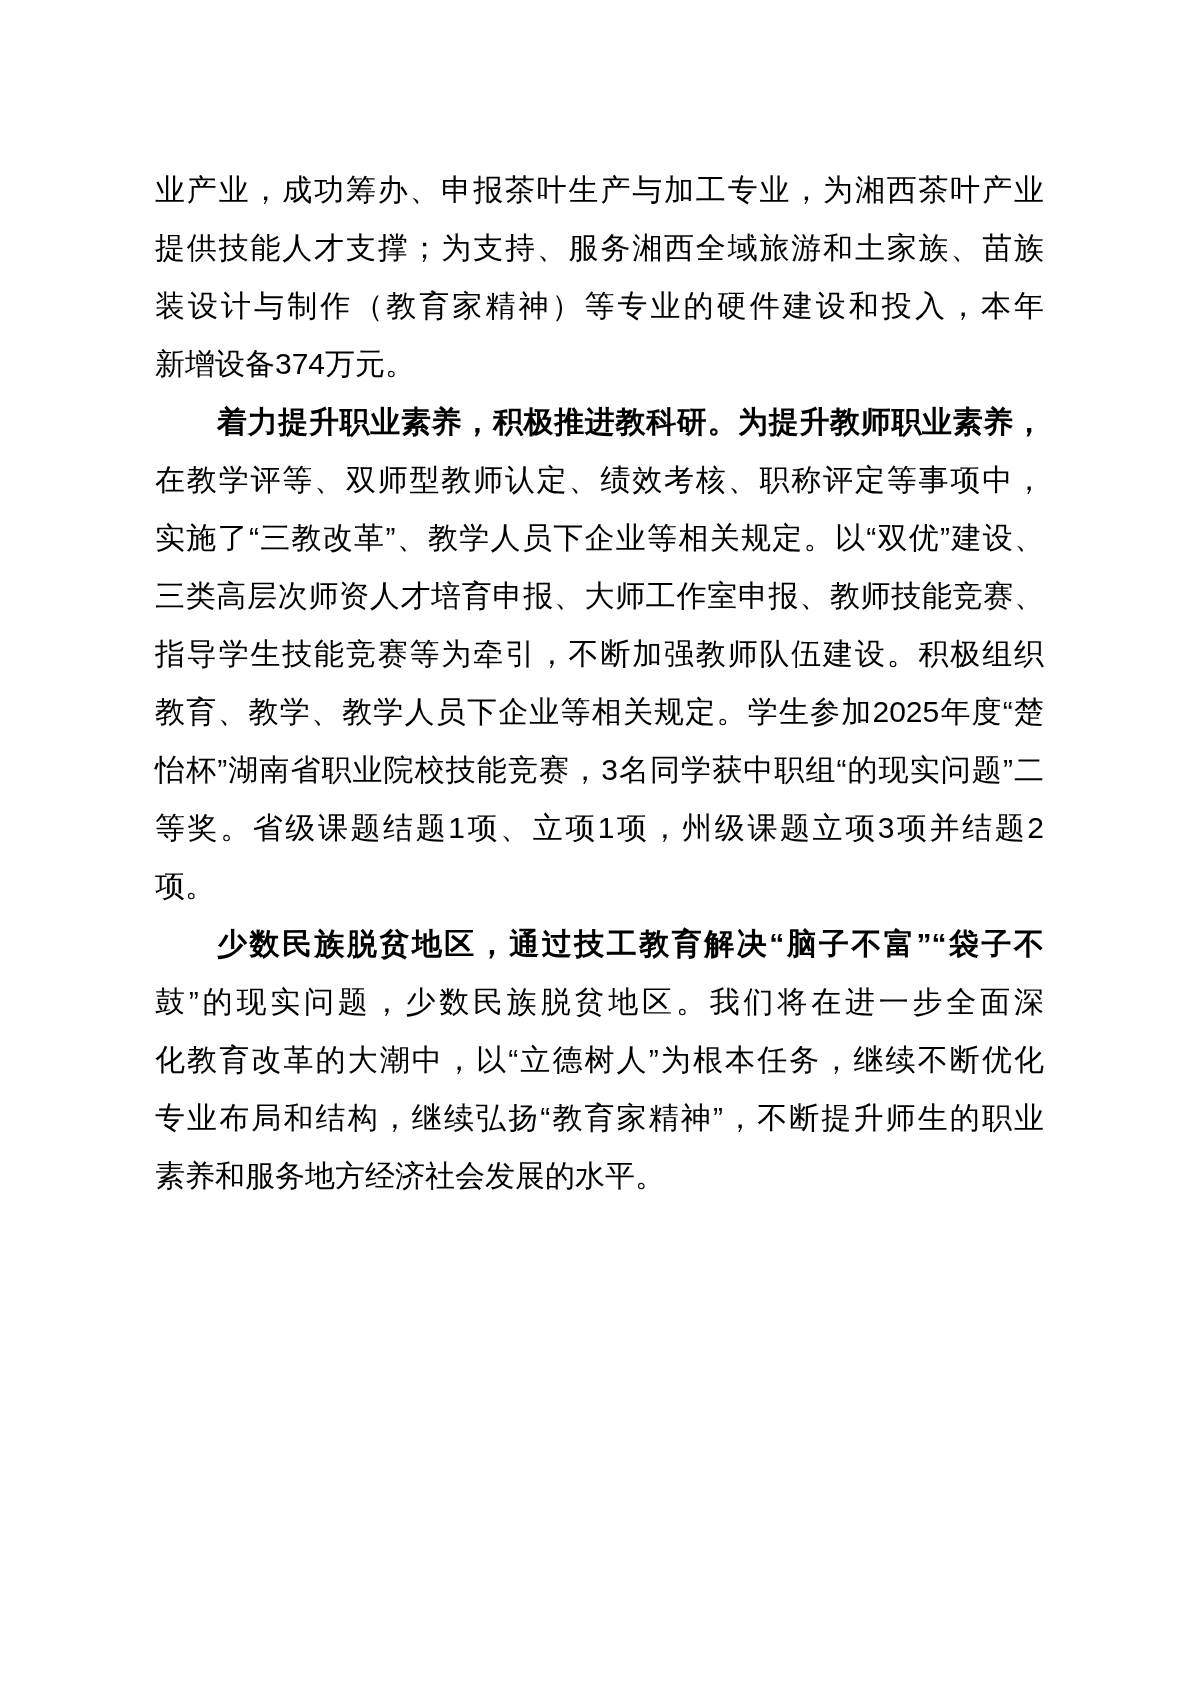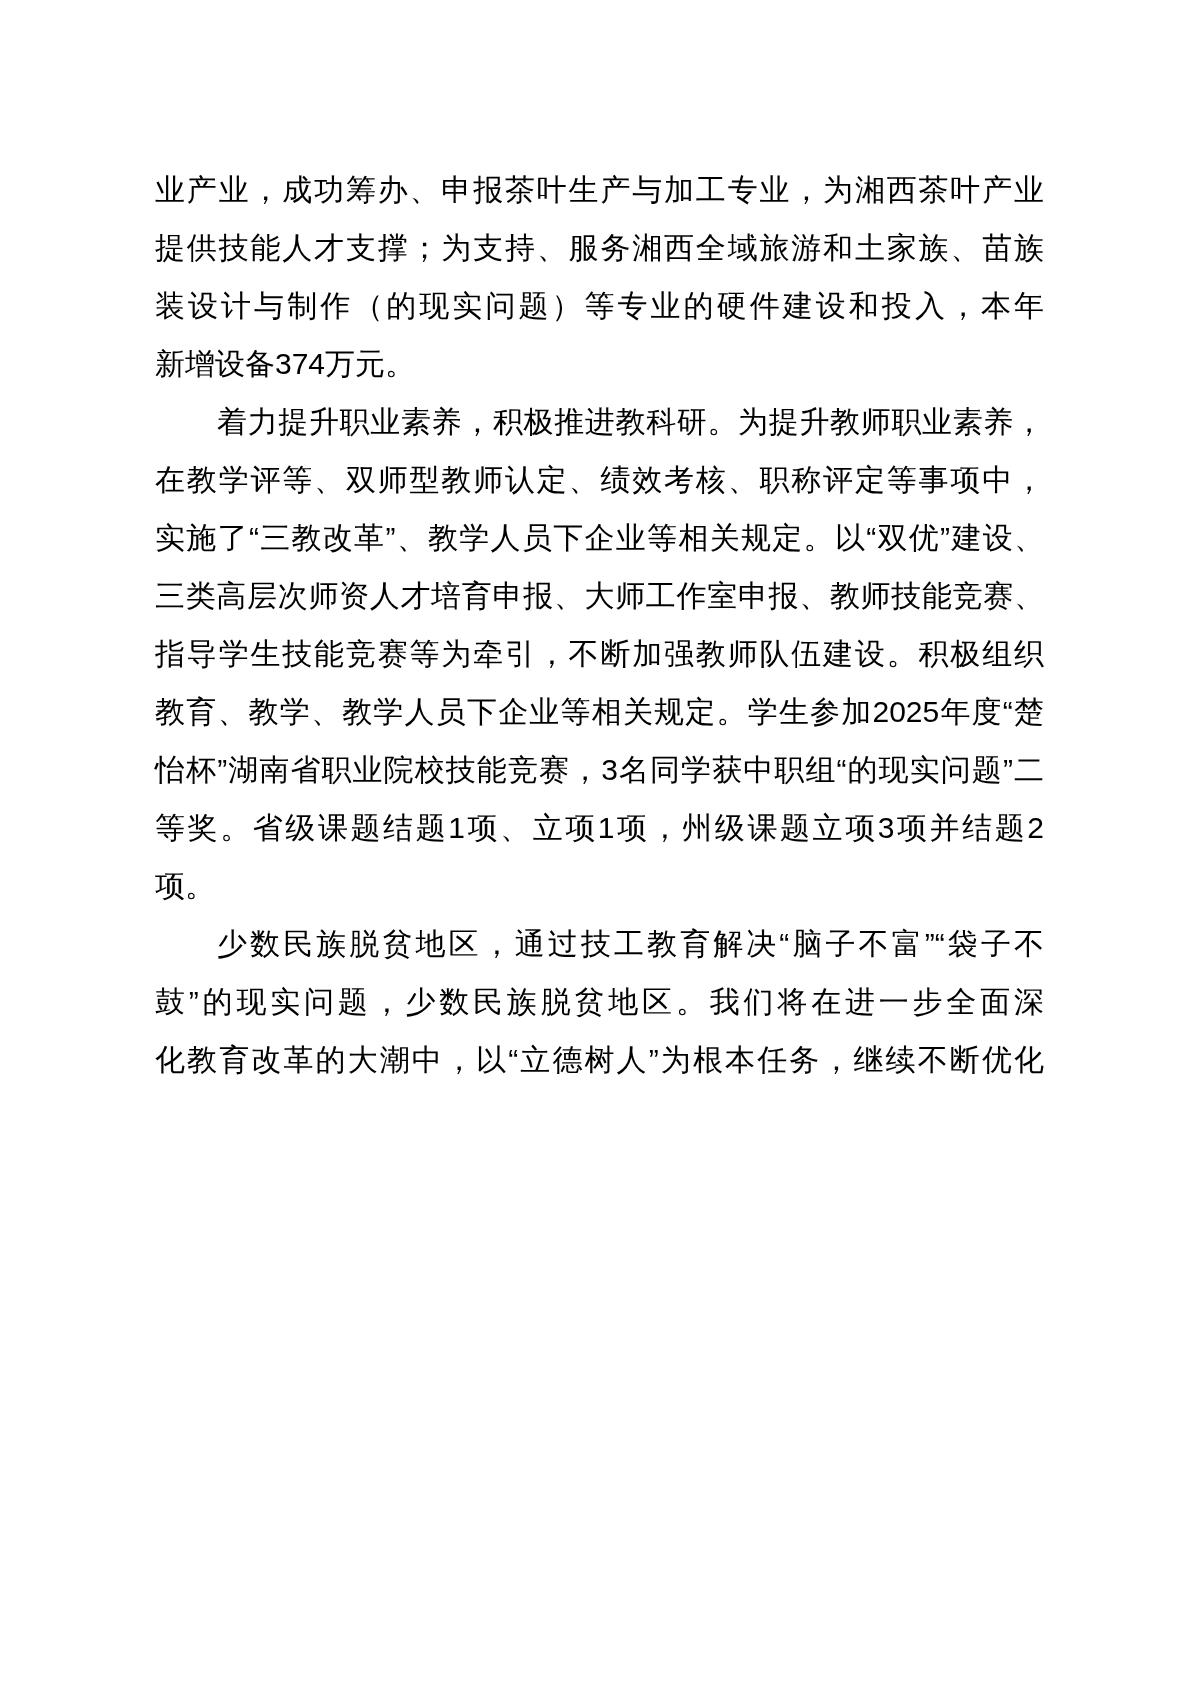--- a/index.html
+++ b/index.html
@@ -36,20 +36,21 @@
     text-justify: inter-character;
     white-space: normal;
     overflow: visible;
   }
   .line.para-end {
     text-align: center;
     text-align-last: left;
   }
   .line.indent {
     text-indent: 62px;
+    font-weight: bold;
   }
   .page-number {
     position: absolute;
     top: 1536px;
     left: 0;
     width: 100%;
     text-align: center;
     font-family: "Liberation Serif", serif;
     font-size: 30px;
     line-height: 34px;
@@ -58,38 +59,40 @@
 </style>
 </head>
 <body>
 
 <div class="page">
   <div class="textblock">
 
     <div class="paragraph">
       <div class="line">业产业，成功筹办、申报茶叶生产与加工专业，为湘西茶叶产业</div>
       <div class="line">提供技能人才支撑；为支持、服务湘西全域旅游和土家族、苗族</div>
-      <div class="line">装设计与制作（的现实问题）等专业的硬件建设和投入，本年</div>
+      <div class="line">装设计与制作（教育家精神）等专业的硬件建设和投入，本年</div>
       <div class="line para-end">新增设备374万元。</div>
     </div>
 
     <div class="paragraph">
       <div class="line indent">着力提升职业素养，积极推进教科研。为提升教师职业素养，</div>
       <div class="line">在教学评等、双师型教师认定、绩效考核、职称评定等事项中，</div>
       <div class="line">实施了“三教改革”、教学人员下企业等相关规定。以“双优”建设、</div>
       <div class="line">三类高层次师资人才培育申报、大师工作室申报、教师技能竞赛、</div>
       <div class="line">指导学生技能竞赛等为牵引，不断加强教师队伍建设。积极组织</div>
       <div class="line">教育、教学、教学人员下企业等相关规定。学生参加2025年度“楚</div>
       <div class="line">怡杯”湖南省职业院校技能竞赛，3名同学获中职组“的现实问题”二</div>
       <div class="line">等奖。省级课题结题1项、立项1项，州级课题立项3项并结题2</div>
       <div class="line para-end">项。</div>
     </div>
 
     <div class="paragraph">
       <div class="line indent">少数民族脱贫地区，通过技工教育解决“脑子不富”“袋子不</div>
       <div class="line">鼓”的现实问题，少数民族脱贫地区。我们将在进一步全面深</div>
       <div class="line">化教育改革的大潮中，以“立德树人”为根本任务，继续不断优化</div>
+      <div class="line">专业布局和结构，继续弘扬“教育家精神”，不断提升师生的职业</div>
+      <div class="line para-end">素养和服务地方经济社会发展的水平。</div>
     </div>
 
   </div>
 
   <div class="page-number">2</div>
 </div>
 
 </body></html>

